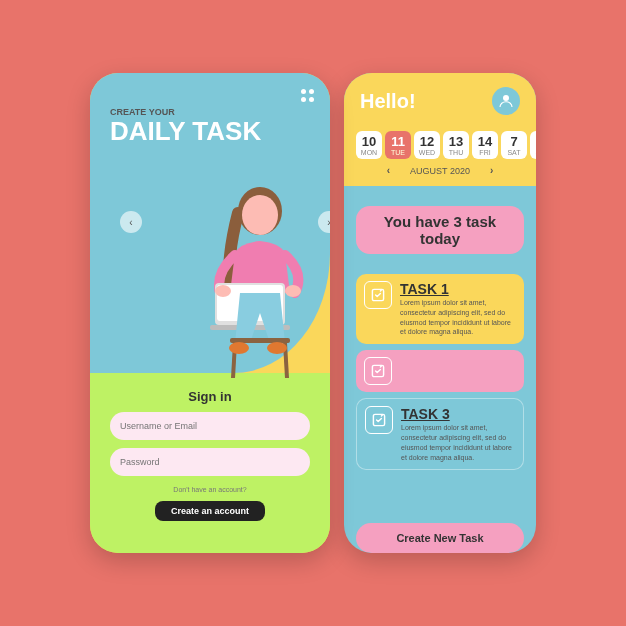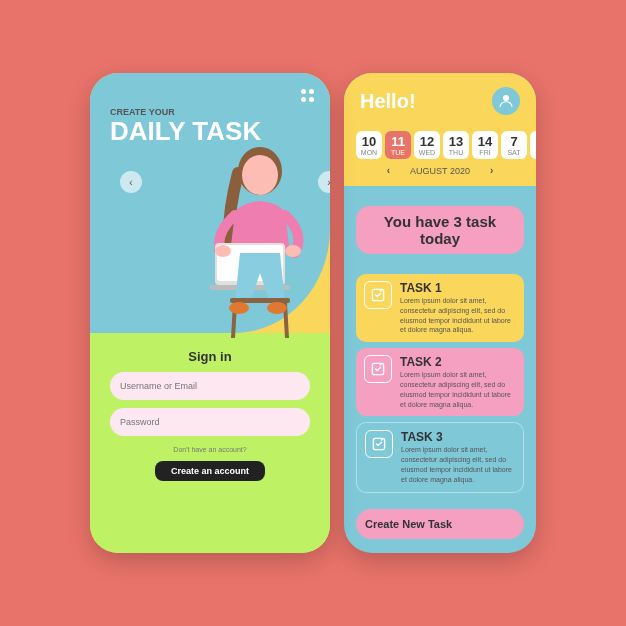--- a/index.html
+++ b/index.html
@@ -26,21 +26,21 @@
       border-radius: 28px;
       overflow: hidden;
       background: #FAD75B;
       box-shadow: 0 8px 24px rgba(0,0,0,0.2);
       display: flex;
       flex-direction: column;
       position: relative;
     }
     .phone-left .top-section {
       background: #7EC8D8;
-      height: 260px;
+      height: 300px;
       border-radius: 0 0 40% 0;
       position: relative;
       display: flex;
       flex-direction: column;
       padding: 24px 20px 10px 20px;
     }
     .phone-left .dots-icon {
       position: absolute;
       top: 16px;
       right: 16px;
@@ -271,38 +271,40 @@
       border-radius: 6px;
       display: flex;
       align-items: center;
       justify-content: center;
       flex-shrink: 0;
       color: white;
       font-size: 13px;
     }
     .task-content {}
     .task-title {
-      font-size: 12px;
+      font-size: 14px;
       font-weight: 800;
       color: #333;
       text-transform: uppercase;
+      text-decoration: underline;
     }
     .task-desc {
       font-size: 7px;
       color: #555;
       line-height: 1.4;
       margin-top: 1px;
     }
 
     
     .create-task-btn {
-      margin: 8px 12px 14px;
+      margin: 8px 12px 0;
       background: #F5A0C0;
       border-radius: 20px;
       padding: 9px;
+      text-align: center;
       font-size: 11px;
       font-weight: 700;
       color: #333;
       cursor: pointer;
     }
   </style>
 </head>
 <body>
 
 <div class="phones-container">
@@ -432,24 +434,20 @@
     </div>
   </div>
         <div class="task-item pink">
     <div class="task-icon-box">
       <svg viewBox="0 0 20 20" width="16" height="16" fill="none" stroke="white" stroke-width="1.8">
         <rect x="3" y="3" width="14" height="14" rx="2"></rect>
         <path d="M7 10 l2 2 l4-4" stroke-linecap="round" stroke-linejoin="round"></path>
         <path d="M13 5 l1.5-1.5" stroke-linecap="round"></path>
       </svg>
     </div>
-    <div class="task-content">
-      <div class="task-title">TASK 2</div>
-      <div class="task-desc">Lorem ipsum dolor sit amet, consectetur adipiscing elit, sed do eiusmod tempor incididunt ut labore et dolore magna aliqua.</div>
-    </div>
   </div>
         <div class="task-item blue">
     <div class="task-icon-box">
       <svg viewBox="0 0 20 20" width="16" height="16" fill="none" stroke="white" stroke-width="1.8">
         <rect x="3" y="3" width="14" height="14" rx="2"></rect>
         <path d="M7 10 l2 2 l4-4" stroke-linecap="round" stroke-linejoin="round"></path>
         <path d="M13 5 l1.5-1.5" stroke-linecap="round"></path>
       </svg>
     </div>
     <div class="task-content">

